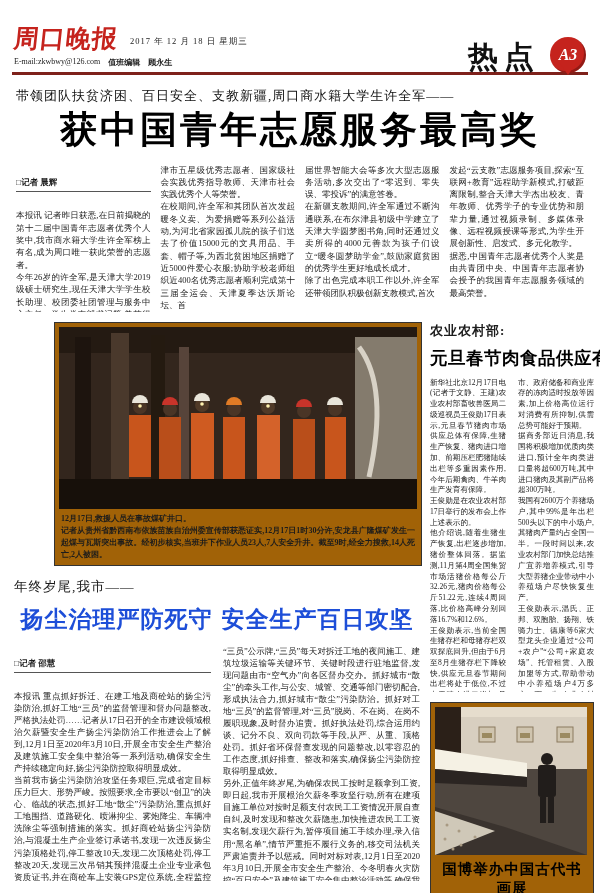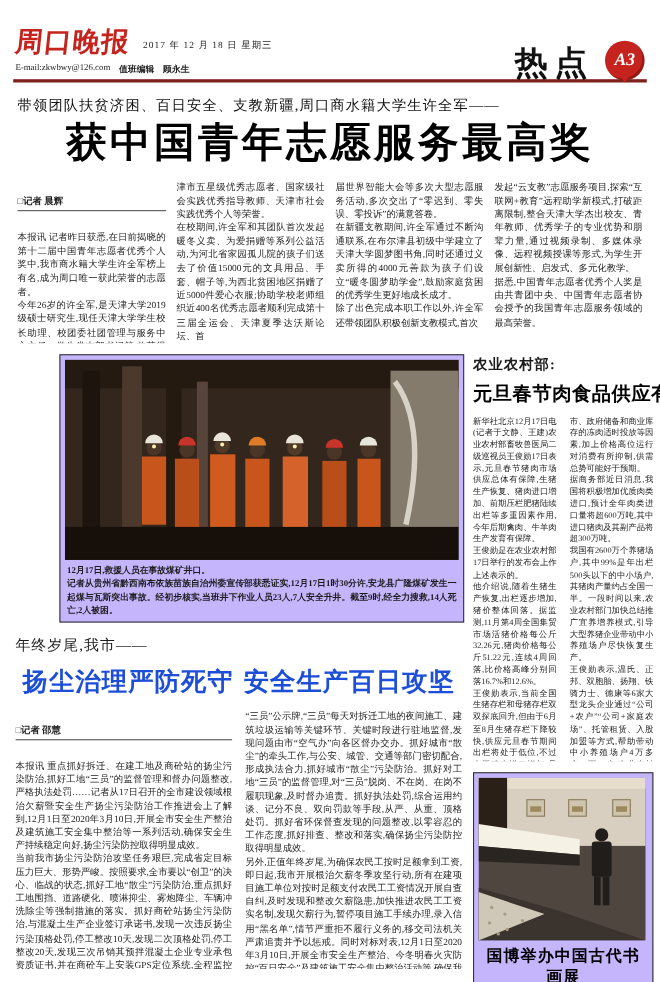--- a/index.html
+++ b/index.html
@@ -47,21 +47,21 @@
   .lead-body { display:flex; gap:10px; margin-top:12px; height:148px; overflow:hidden; padding:0 4px; }
   .lead-col { flex:1; font-size:8.5px; line-height:1.45; text-align:justify; white-space:pre-line; }
   .byline { font-size:8.5px; font-weight:bold; border-bottom:1px solid #555; padding-bottom:3px; margin-bottom:5px; white-space:normal; }
 
   
   .mid { display:flex; margin-top:10px; }
   .left-col { width:412px; }
   .right-col { width:164px; margin-left:8px; }
 
   
-  .photo-box { border:1px solid #333; padding:4px; background:#c4b5fd; }
+  .photo-box { border:1px solid #333; padding:4px; background:#a16207; }
   .mine-box { margin-left:42px; width:368px; }
   .photo-caption { font-size:8px; font-weight:600; line-height:1.5; text-align:justify; white-space:pre-line; padding:4px 2px 0 2px; }
   .photo-credit { font-size:8px; font-weight:600; text-align:right; padding:0 2px 1px 0; }
 
   
   .dust { margin-top:12px; padding:0 2px; }
   .dust-kicker { font-size:13.5px; letter-spacing:1px; }
   .dust-headline {
     text-align:center; font-family:"DejaVu Sans", sans-serif;
     font-size:23px; font-weight:900; letter-spacing:1px; margin-top:8px; color:#1d4ed8;

